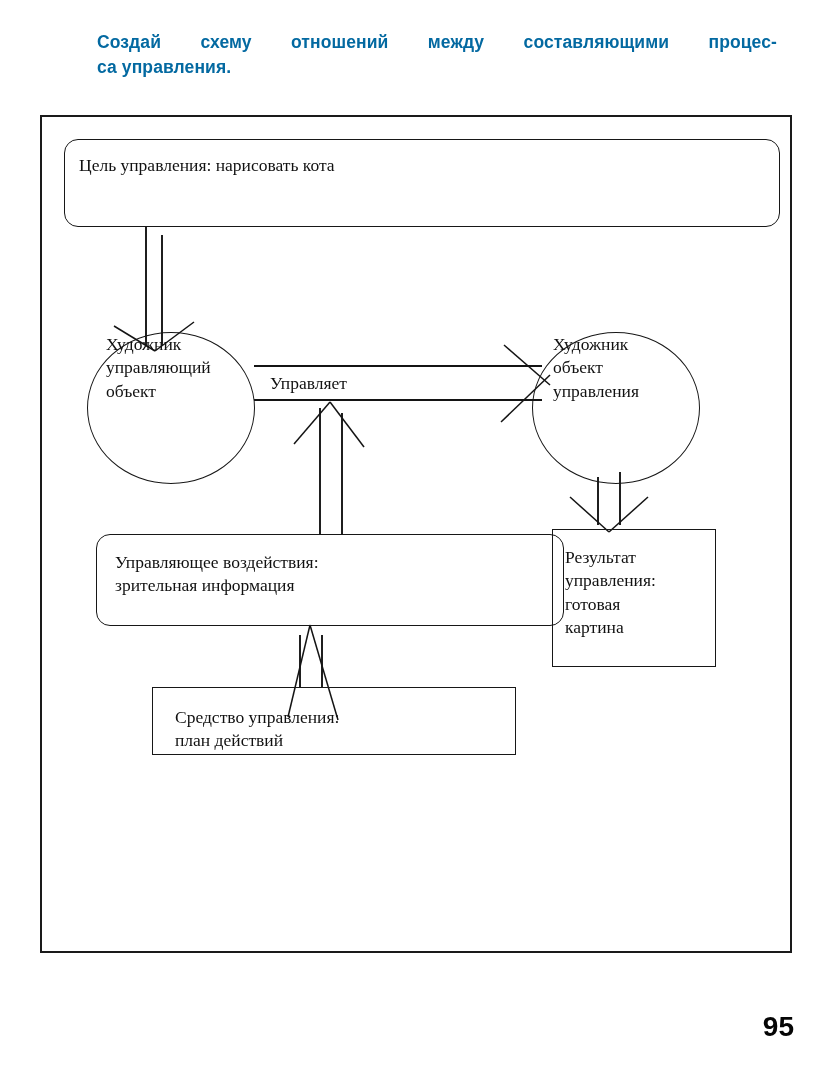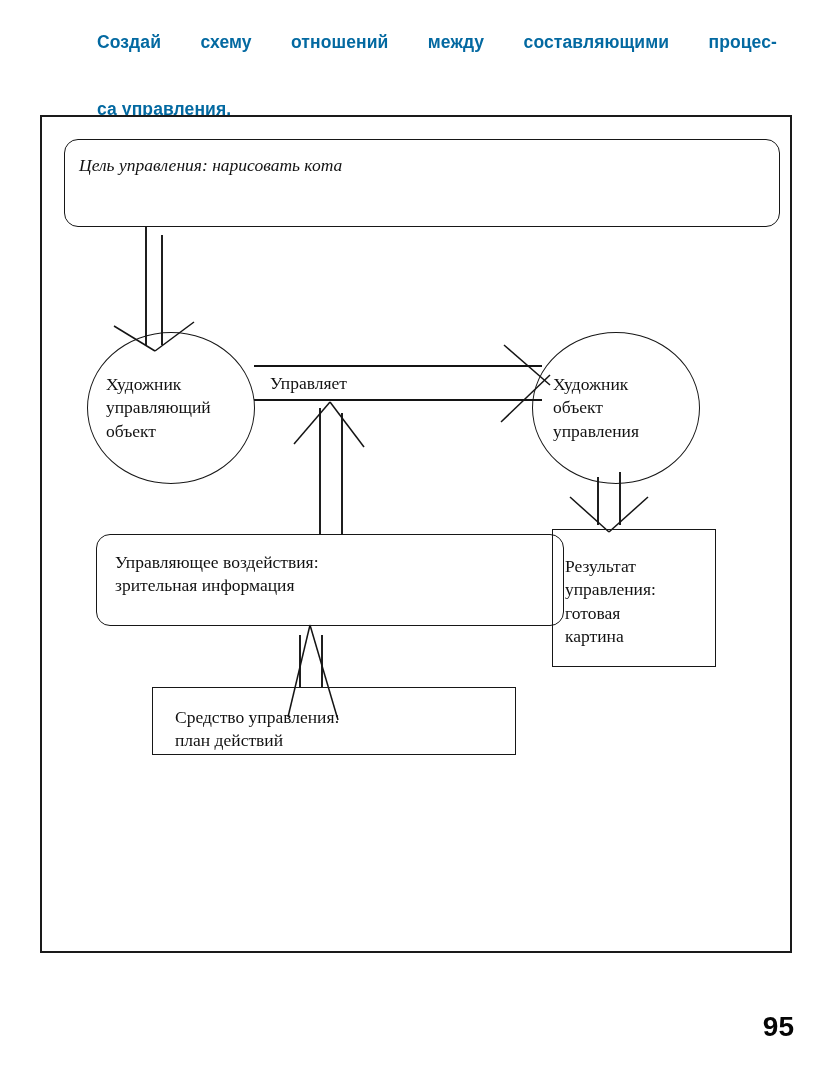--- a/index.html
+++ b/index.html
@@ -30,21 +30,20 @@
     text-align: justify;
     color: #0369a1;
     letter-spacing: 0.1px;
   }
   #task-prompt .line-1 {
     text-align: justify;
     text-align-last: justify;
   }
   #task-prompt .line-2 {
     text-align: left;
-    margin-top: 42px;
   }
 
   
   #diagram-frame {
     position: absolute;
     left: 40px;
     top: 115px;
     width: 752px;
     height: 838px;
     border: 2px solid #1a1a1a;
@@ -81,45 +80,43 @@
     border-radius: 14px;
   }
   .box-square {
     border: 1.8px solid #171717;
   }
 
   .ellipse {
     border: 1.6px solid #171717;
     border-radius: 50%;
     display: flex;
-    align-items: center;
     justify-content: flex-start;
   }
 
   
   #node-goal {
     left: 22px;  top: 22px;  width: 716px; height: 88px;
     padding: 14px 16px 0 14px;
-    font-style: italic;
   }
   #node-actor-subject {
     left: 45px;  top: 215px; width: 168px; height: 152px;
     padding-left: 18px;
   }
   #node-actor-object {
     left: 490px; top: 215px; width: 168px; height: 152px;
     padding-left: 20px;
   }
   #node-influence {
     left: 54px;  top: 417px; width: 468px; height: 92px;
     padding: 16px 0 0 18px;
   }
   #node-result {
     left: 510px; top: 412px; width: 164px; height: 138px;
-    padding: 25px 0 0 12px;
+    padding: 16px 0 0 12px;
   }
   #node-means {
     left: 110px; top: 570px; width: 364px; height: 68px;
     padding: 18px 0 0 22px;
   }
   #edge-label-controls {
     left: 228px; top: 255px;
     font-size: 17.5px;
     text-align: center;
   }

